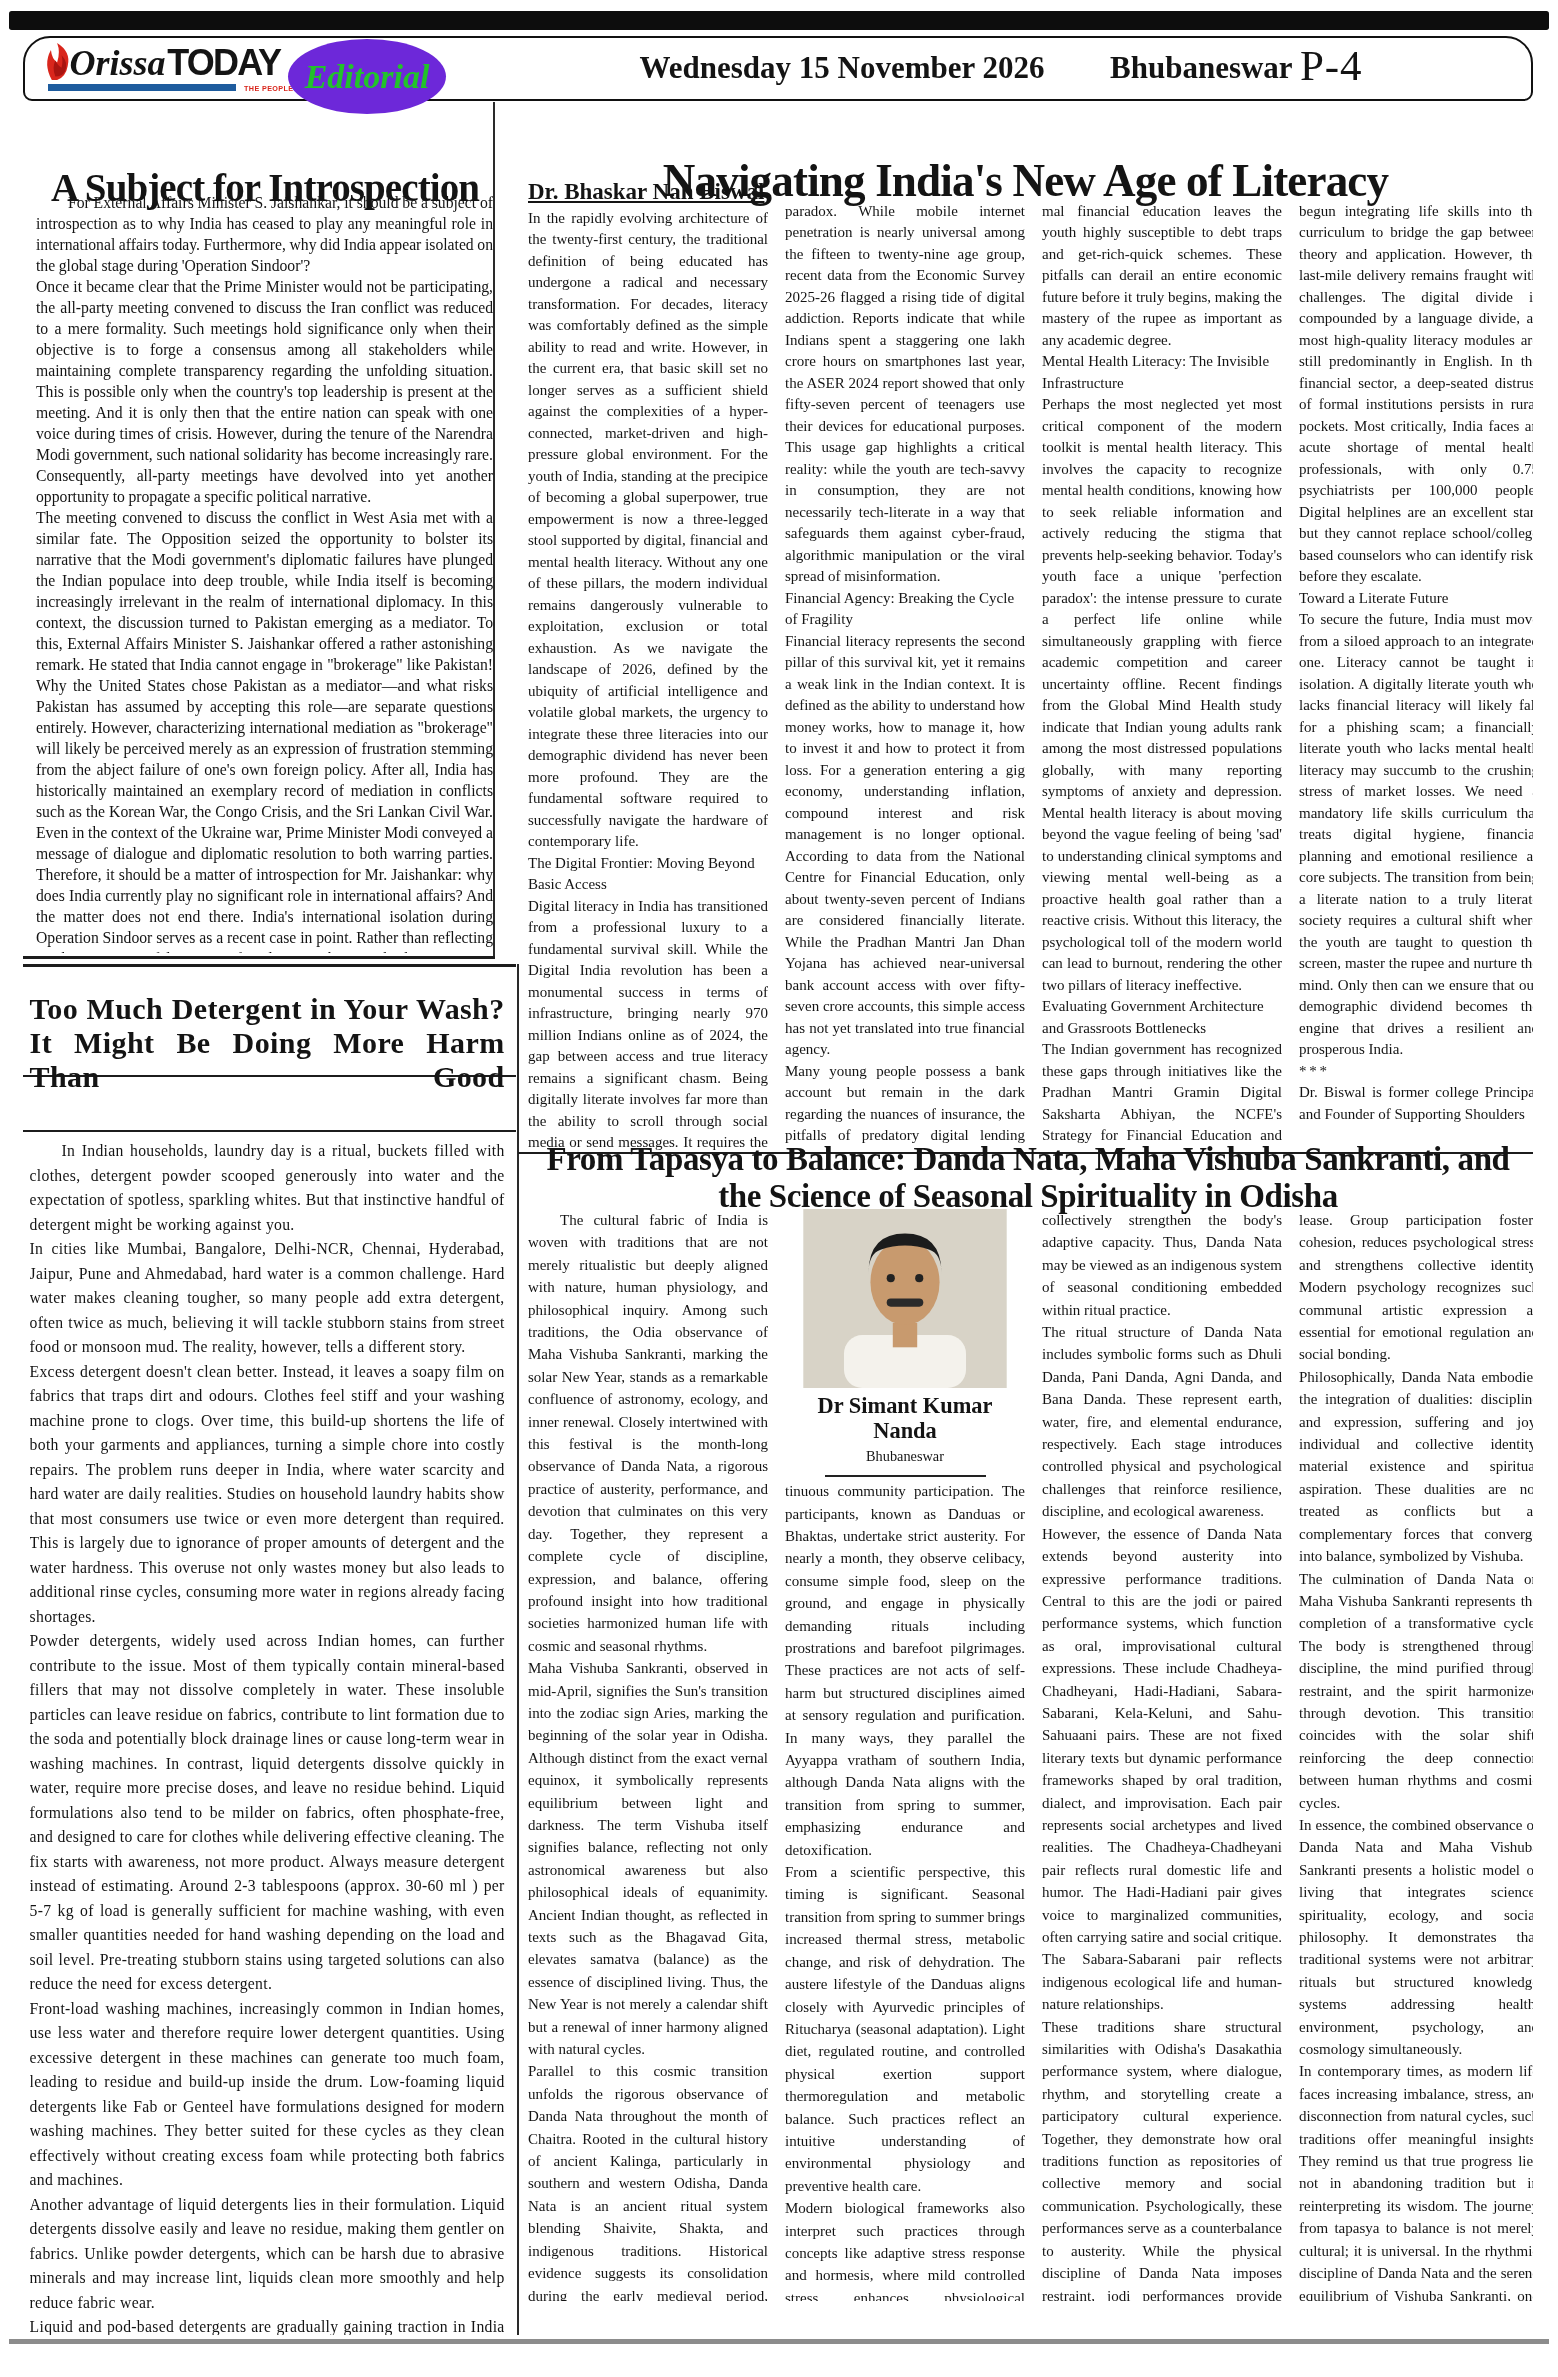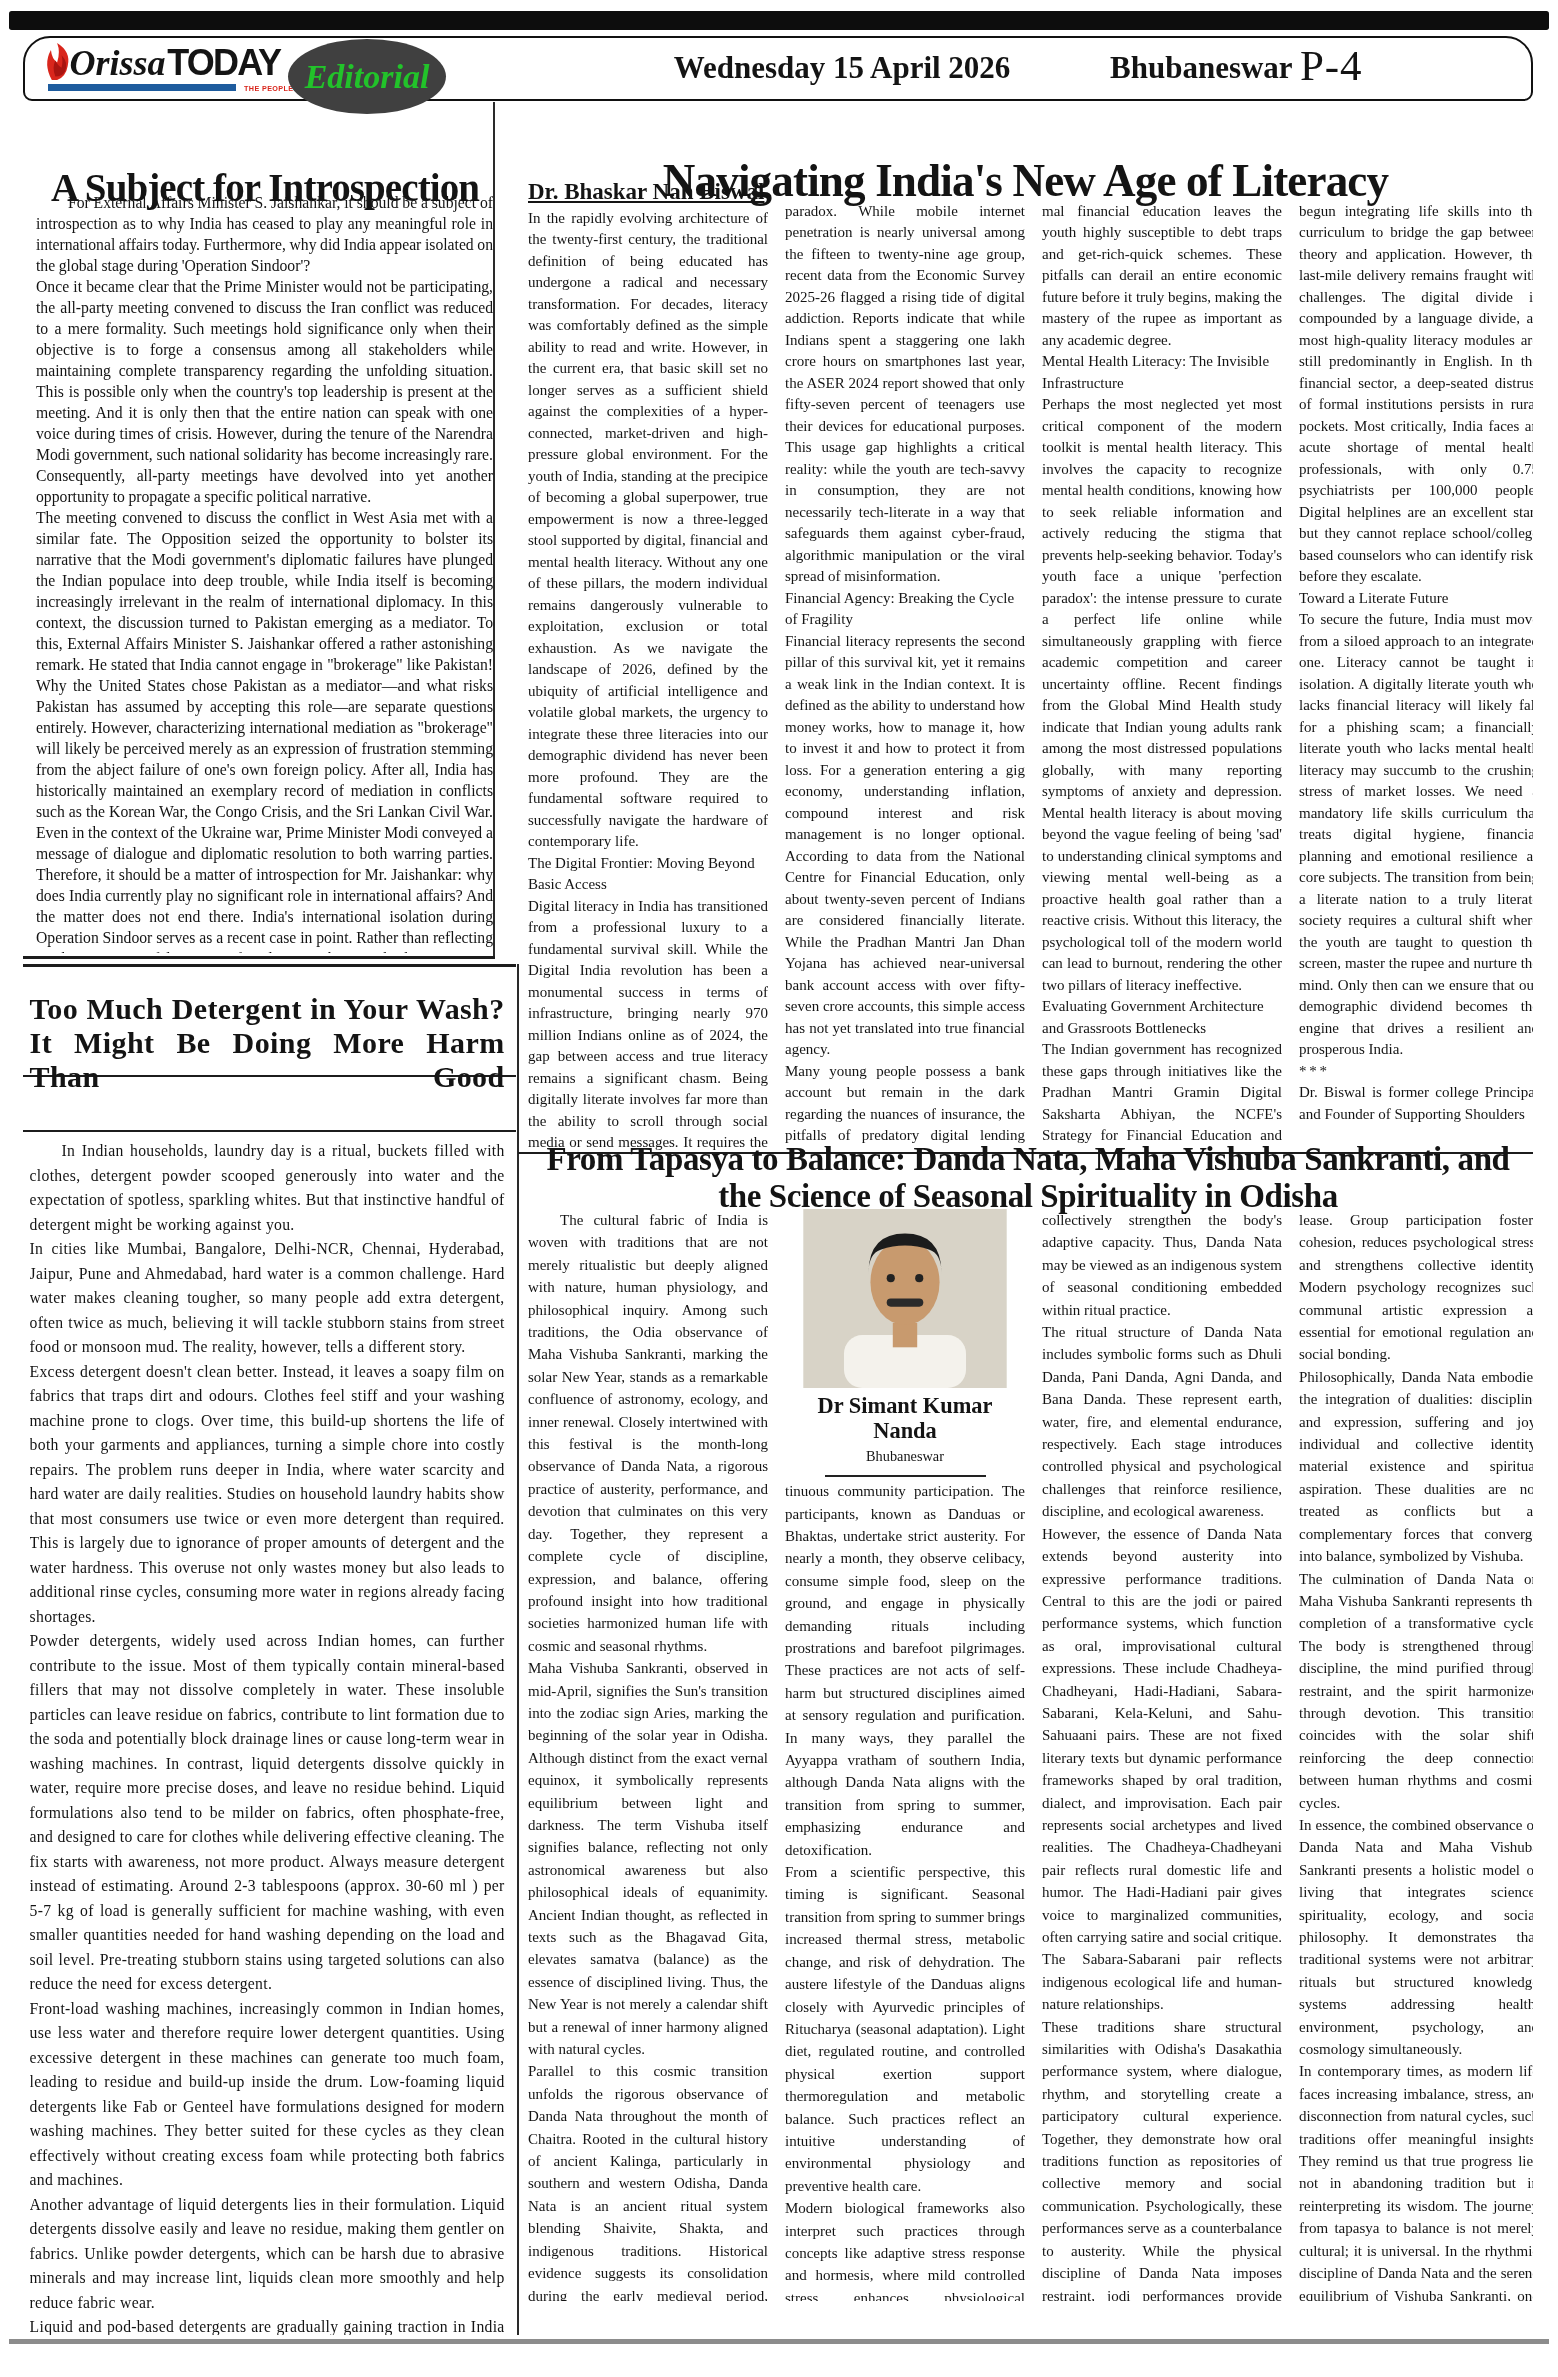--- a/index.html
+++ b/index.html
@@ -87,25 +87,25 @@
         <path d="M10 44 Q0 26 9 10 Q10 20 16 24 Q20 12 16 2 Q32 12 28 28 Q26 40 16 44 Z" fill="#d9261c"></path>
         <path d="M14 40 Q10 30 14 22 Q17 28 21 30 Q23 22 21 16 Q29 24 25 34 Q22 40 14 40 Z" fill="#a81410"></path>
       </svg>
       <span class="logo-orissa">Orissa</span>
       <span class="logo-today">TODAY</span>
     </div>
     <div class="logo-underline" style="background:#1e5c9e;"></div>
     <div class="logo-tagline" style="color:#d9261c;">THE PEOPLE'S VOICE</div>
   </div>
 
-  <div class="abs badge" style="background:#404040;">
+  <div class="abs badge" style="background:#6d28d9;">
     <span style="color:#22c32a;">Editorial</span>
   </div>
 
-  <div class="abs mast-date">Wednesday 15  April 2026</div>
+  <div class="abs mast-date">Wednesday 15  November 2026</div>
   <div class="abs mast-city">Bhubaneswar</div>
   <div class="abs mast-pnum">P-4</div>
 
   <div class="abs vline" style="left:493px;top:102px;height:856px;"></div>
   <div class="abs hline" style="left:23px;top:956px;width:472px;"></div>
   <div class="abs hline" style="left:23px;top:964px;width:493px;"></div>
   <div class="abs hline" style="left:23px;top:1075px;width:493px;height:1.8px;"></div>
   <div class="abs hline" style="left:23px;top:1130px;width:493px;height:1.8px;"></div>
   <div class="abs vline" style="left:517px;top:964px;height:1371px;"></div>
   <div class="abs hline" style="left:518px;top:1152px;width:1015px;height:1.8px;"></div>

